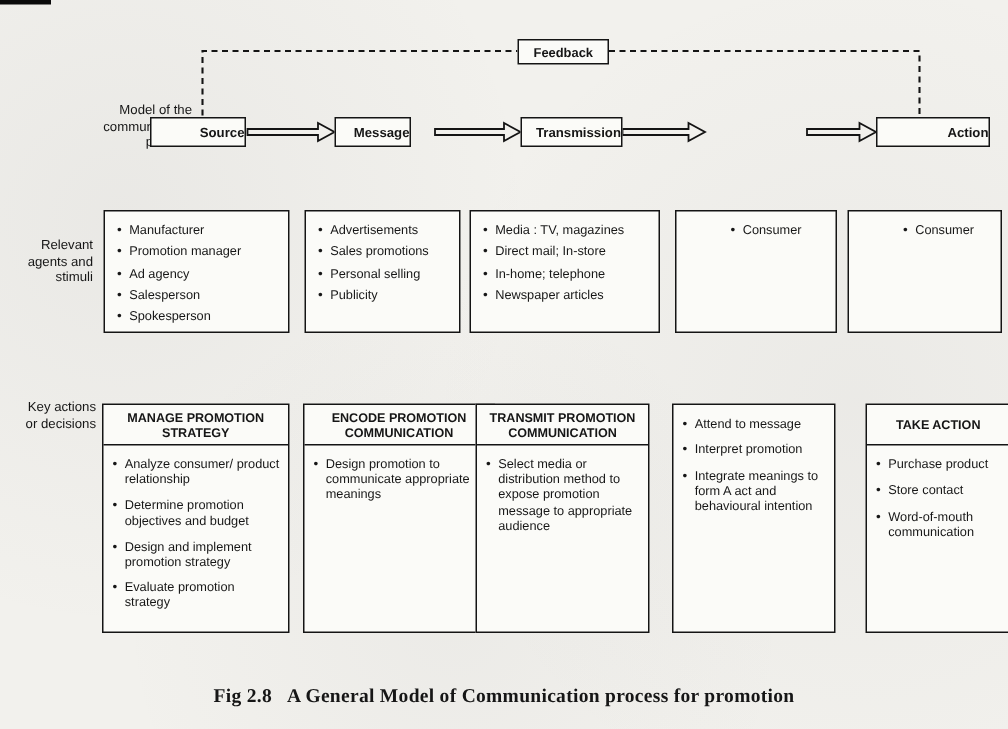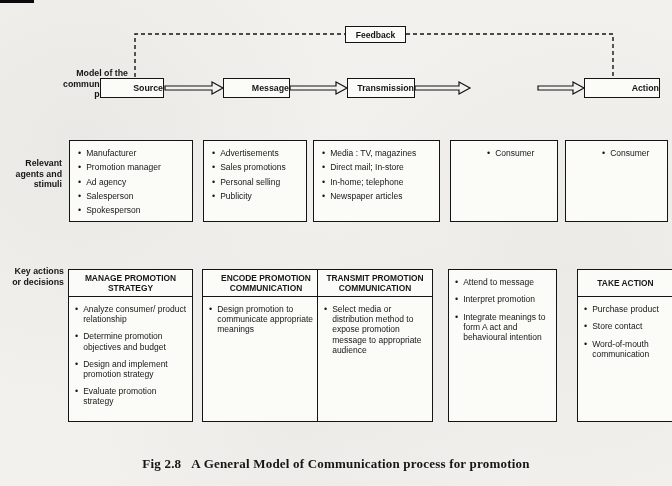--- a/index.html
+++ b/index.html
@@ -10,21 +10,21 @@
       radial-gradient(circle at 12% 30%, rgba(120,120,125,.07), transparent 40%),
       radial-gradient(circle at 85% 55%, rgba(120,120,125,.06), transparent 45%),
       radial-gradient(circle at 45% 85%, rgba(120,120,125,.05), transparent 40%);
     font-family:"Liberation Sans", sans-serif;
     color:#161616;
   }
   .scan-mark{position:absolute; left:0; top:0; width:34px; height:3px; background:#0a0a0a;}
   svg.overlay{position:absolute; left:0; top:0; pointer-events:none;}
 
   
-  .row-label{position:absolute; text-align:right; font-weight:bold; font-size:8.8px; line-height:1.22;}
+  .row-label{position:absolute; text-align:right; font-weight:normal; font-size:8.8px; line-height:1.22;}
   .row-label div{white-space:nowrap;}
 
   
   .stage{
     position:absolute; height:20px; box-sizing:border-box;
     border:1.7px solid #141414; background:#fbfbf8;
     display:flex; align-items:center; justify-content:flex-end;
     font-weight:bold; font-size:8.8px; white-space:nowrap;
   }
   .feedback{
@@ -82,21 +82,21 @@
   </div>
 
   <div class="row-label" style="left:18px; top:68px; width:110px;">
     <div>Model of the</div>
     <div>communication</div>
     <div>process</div>
   </div>
   <div class="stage" style="left:100px; top:78px; width:64px;">
       <span>Source</span>
     </div>
-  <div class="stage" style="left:223px; top:78px; width:67px;">
+  <div class="stage" style="left:223px; top:78px; width:51px;">
       <span>Message</span>
     </div>
   <div class="stage" style="left:347px; top:78px; width:68px;">
       <span>Transmission</span>
     </div>
   <div class="stage" style="left:584px; top:78px; width:76px;">
       <span>Action</span>
     </div>
 
   <div class="row-label" style="left:6px; top:158px; width:56px;">

